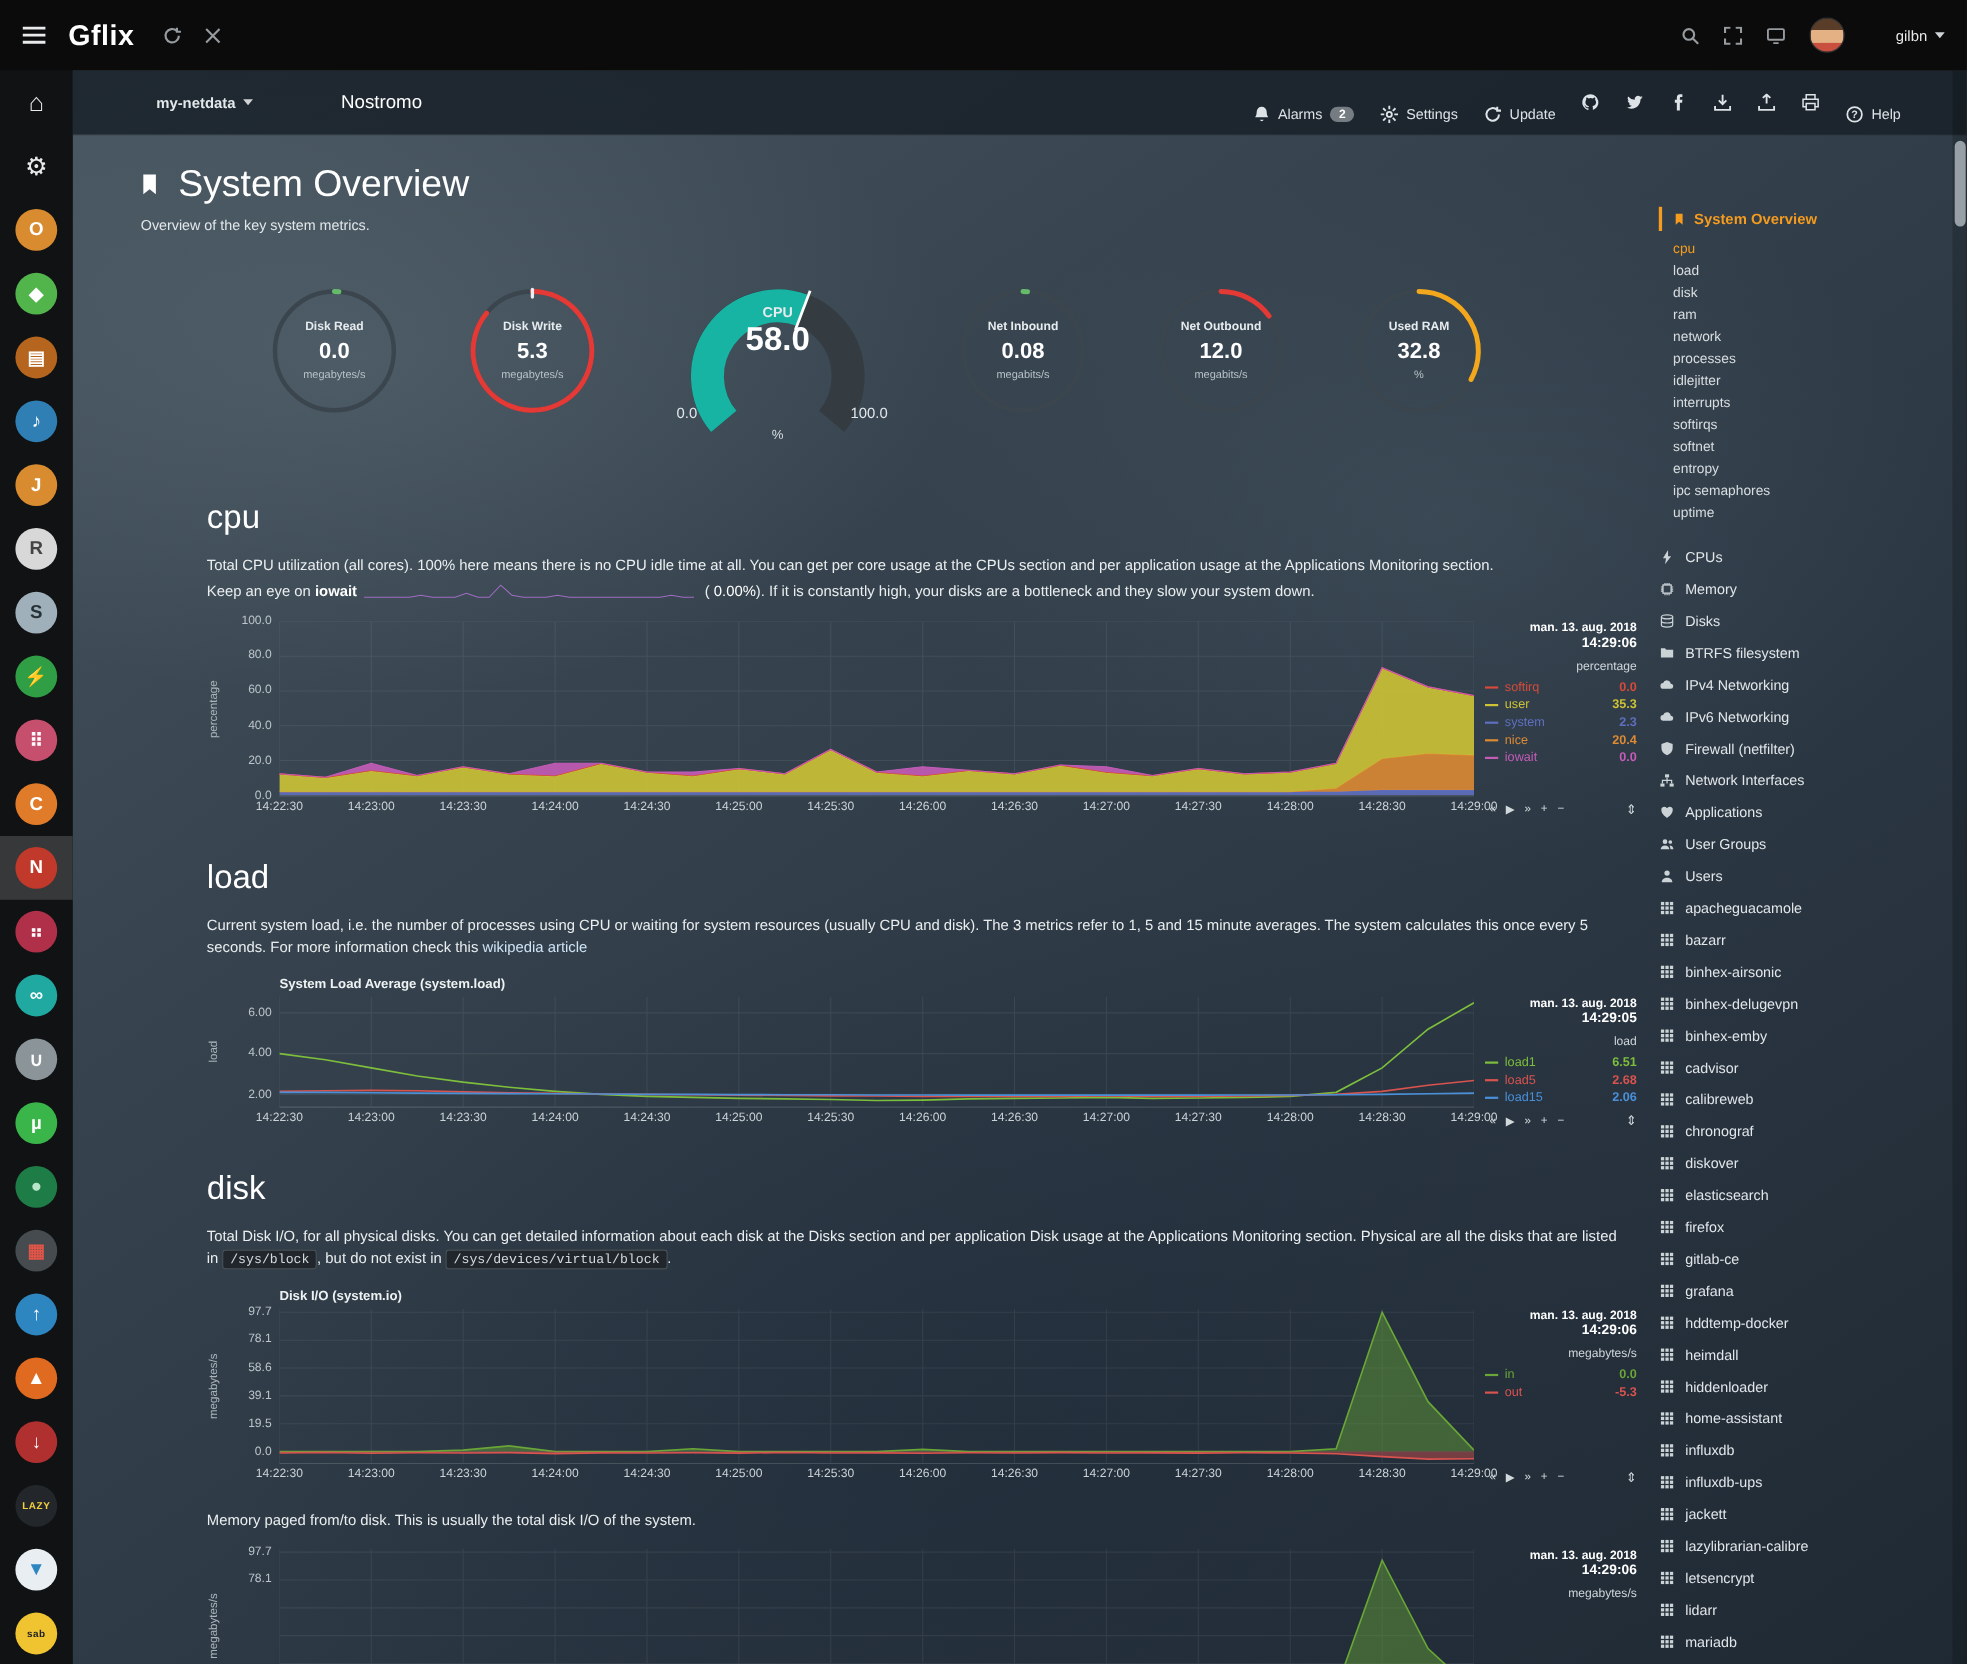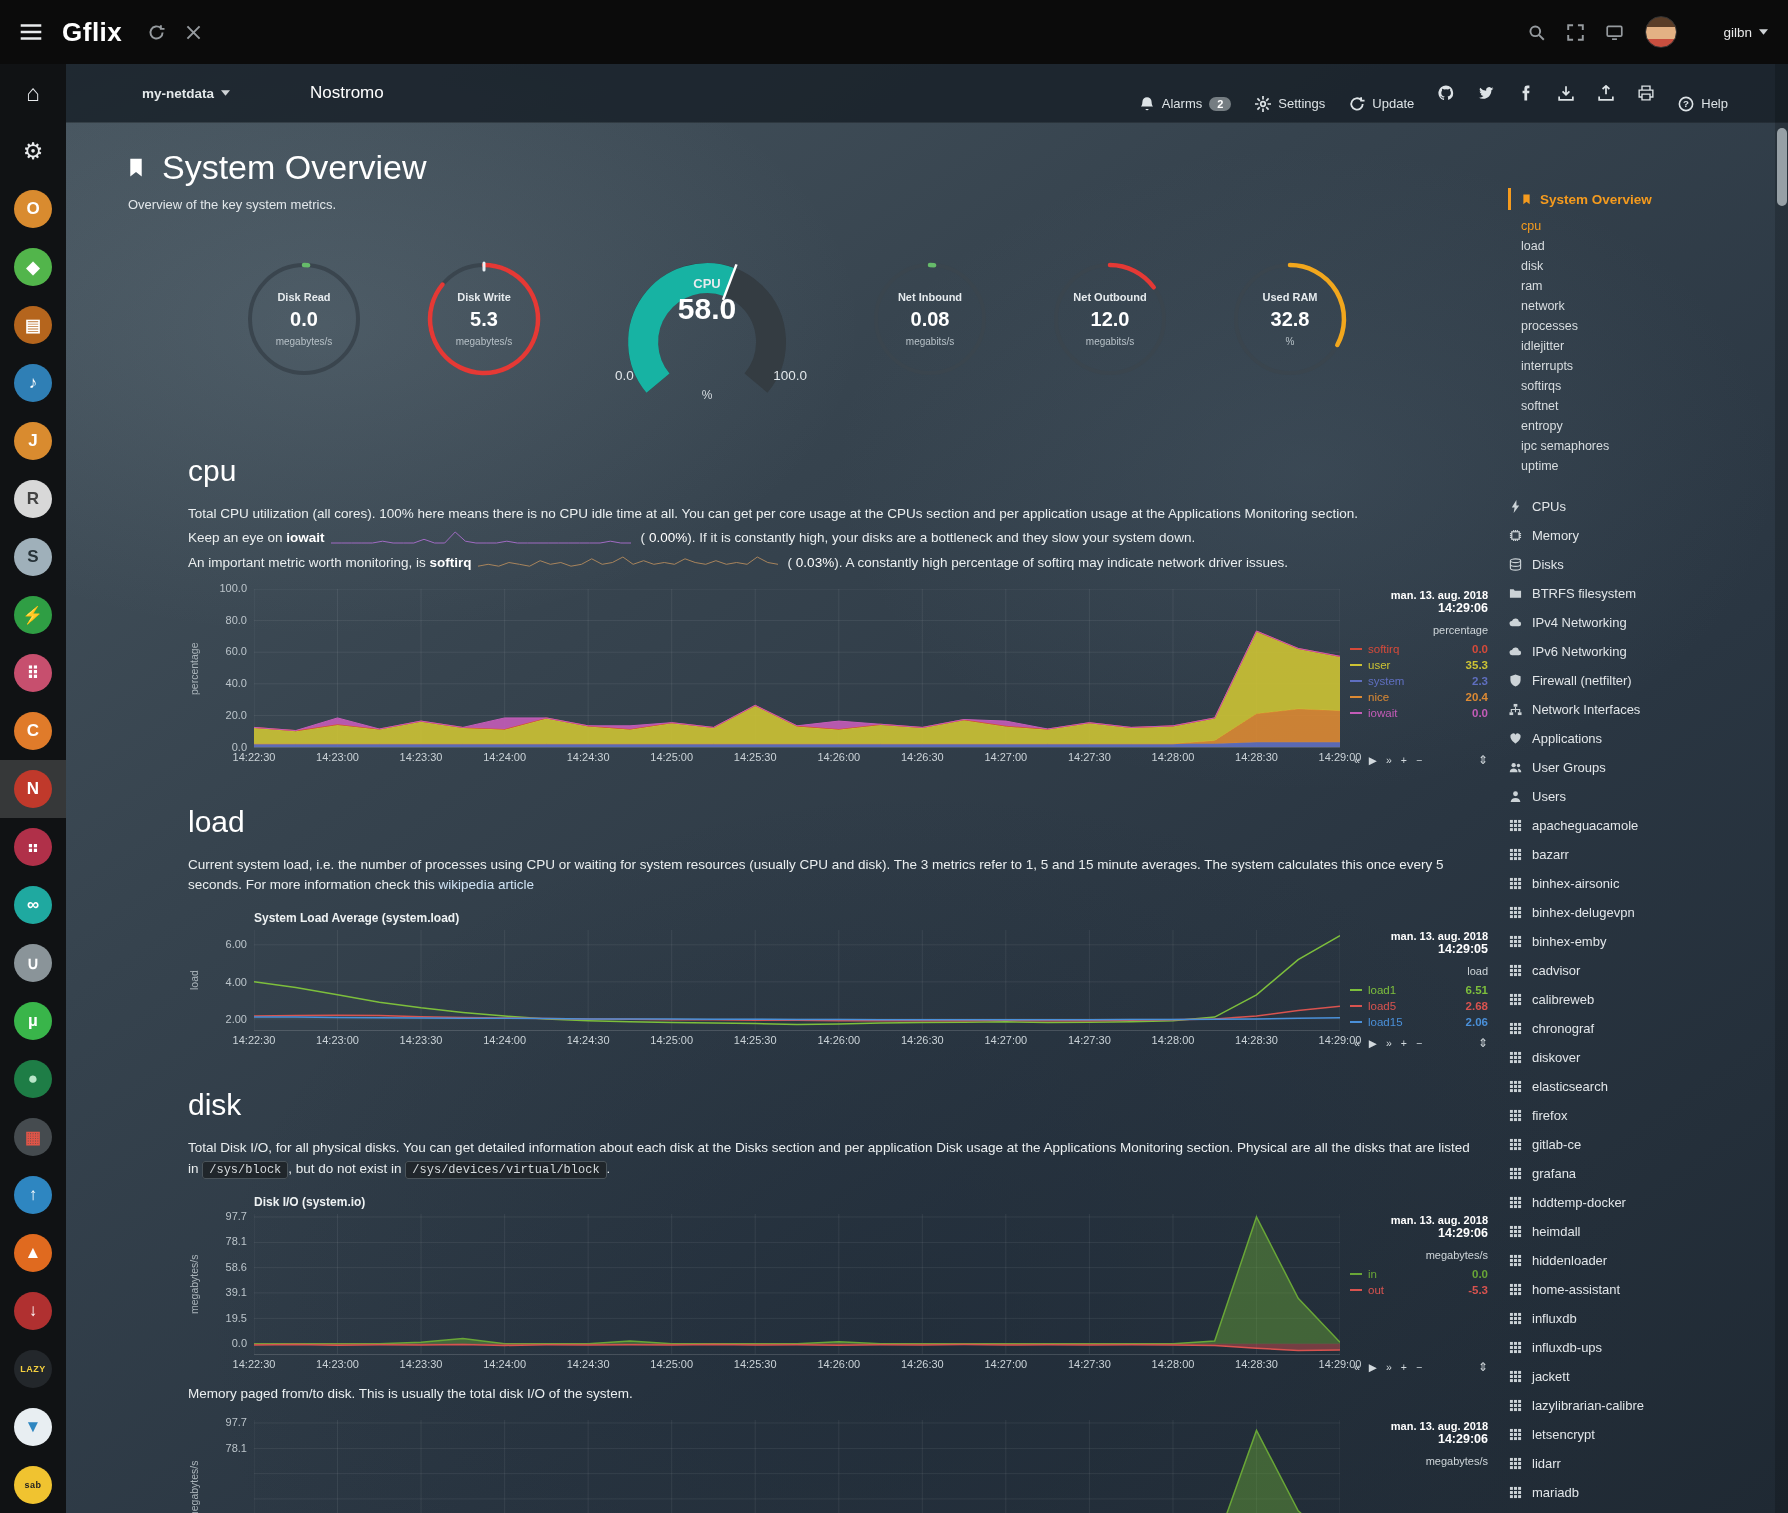--- a/index.html
+++ b/index.html
@@ -431,25 +431,20 @@
       <section class="section" data-interactable="false">
         <h2 class="sec-h" data-interactable="false">cpu</h2>
         <p class="para" data-interactable="false">
           <span>Total CPU utilization (all cores). 100% here means there is no CPU idle time at all. You can get per core usage at the CPUs section and per application usage at the Applications Monitoring section.</span>
         </p>
         <p class="para" data-interactable="false">
           <span>Keep an eye on </span><b>iowait</b><span class="spark" data-interactable="false"><svg viewBox="0 0 100 14" preserveAspectRatio="none" style="width:100%;height:100%">
                 <polyline points="0.0,13.0 3.4,13.0 6.9,13.0 10.3,13.0 13.8,13.0 17.2,11.2 20.7,13.0 24.1,13.0 27.6,13.0 31.0,9.3 34.5,13.0 37.9,13.0 41.4,2.0 44.8,11.2 48.3,13.0 51.7,13.0 55.2,13.0 58.6,11.2 62.1,13.0 65.5,13.0 69.0,13.0 72.4,13.0 75.9,13.0 79.3,13.0 82.8,13.0 86.2,13.0 89.7,13.0 93.1,11.2 96.6,13.0 100.0,13.0" fill="none" stroke="#a06bc3" stroke-width="1" vector-effect="non-scaling-stroke"></polyline>
               </svg></span><span>(</span> <span class="sval">0.00%</span><span>). If it is constantly high, your disks are a bottleneck and they slow your system down.</span>
         </p>
-        <p class="para" data-interactable="false">
-          <span>An important metric worth monitoring, is </span><b>softirq</b><span class="spark" data-interactable="false"><svg viewBox="0 0 100 14" preserveAspectRatio="none" style="width:100%;height:100%">
-                <polyline points="0.0,11.2 3.4,9.3 6.9,11.2 10.3,7.5 13.8,9.3 17.2,11.2 20.7,5.7 24.1,9.3 27.6,7.5 31.0,11.2 34.5,9.3 37.9,3.8 41.4,9.3 44.8,7.5 48.3,2.0 51.7,9.3 55.2,5.7 58.6,9.3 62.1,7.5 65.5,9.3 69.0,3.8 72.4,7.5 75.9,9.3 79.3,5.7 82.8,9.3 86.2,7.5 89.7,9.3 93.1,2.0 96.6,7.5 100.0,9.3" fill="none" stroke="#a8845c" stroke-width="1" vector-effect="non-scaling-stroke"></polyline>
-              </svg></span><span>(</span> <span class="sval">0.03%</span><span>). A constantly high percentage of softirq may indicate network driver issues.</span>
-        </p>
 
         <div class="chart" data-interactable="false">
           <div class="chart-body">
             <div class="ylab" data-interactable="false">percentage</div>
             <div class="ycol" data-interactable="false">
                 <div class="ytick" style="top:100.00%">0.0</div>
                 <div class="ytick" style="top:80.00%">20.0</div>
                 <div class="ytick" style="top:60.00%">40.0</div>
                 <div class="ytick" style="top:40.00%">60.0</div>
                 <div class="ytick" style="top:20.00%">80.0</div>
@@ -692,21 +687,21 @@
                 <span data-interactable="true">▶</span>
                 <span data-interactable="true">»</span>
                 <span data-interactable="true">+</span>
                 <span data-interactable="true">−</span>
               </span>
               <span class="rsz" data-interactable="true">⇕</span>
             </div>
           </div>
         </div>
 
-        <p class="para" style="margin-top:8px" data-interactable="false">
+        <p class="para" style="margin-top:20px" data-interactable="false">
           <span>Memory paged from/to disk. This is usually the total disk I/O of the system.</span>
         </p>
 
         <div class="chart" data-interactable="false">
           <div class="chart-body">
             <div class="ylab" data-interactable="false">megabytes/s</div>
             <div class="ycol" data-interactable="false">
                 <div class="ytick" style="top:20.28%">78.1</div>
                 <div class="ytick" style="top:2.13%">97.7</div>
               </div>

